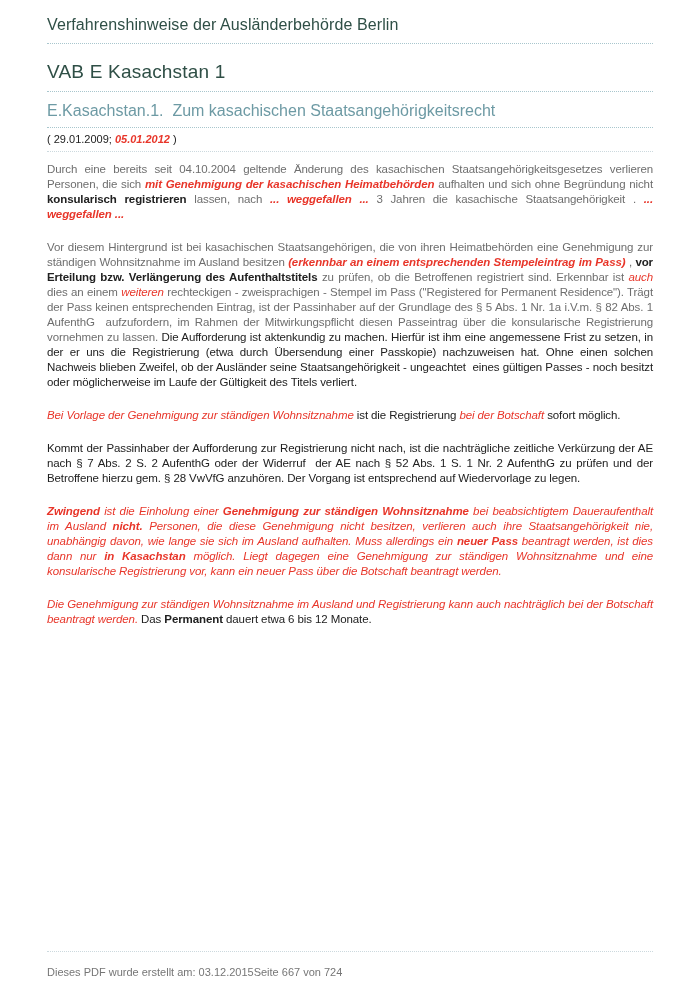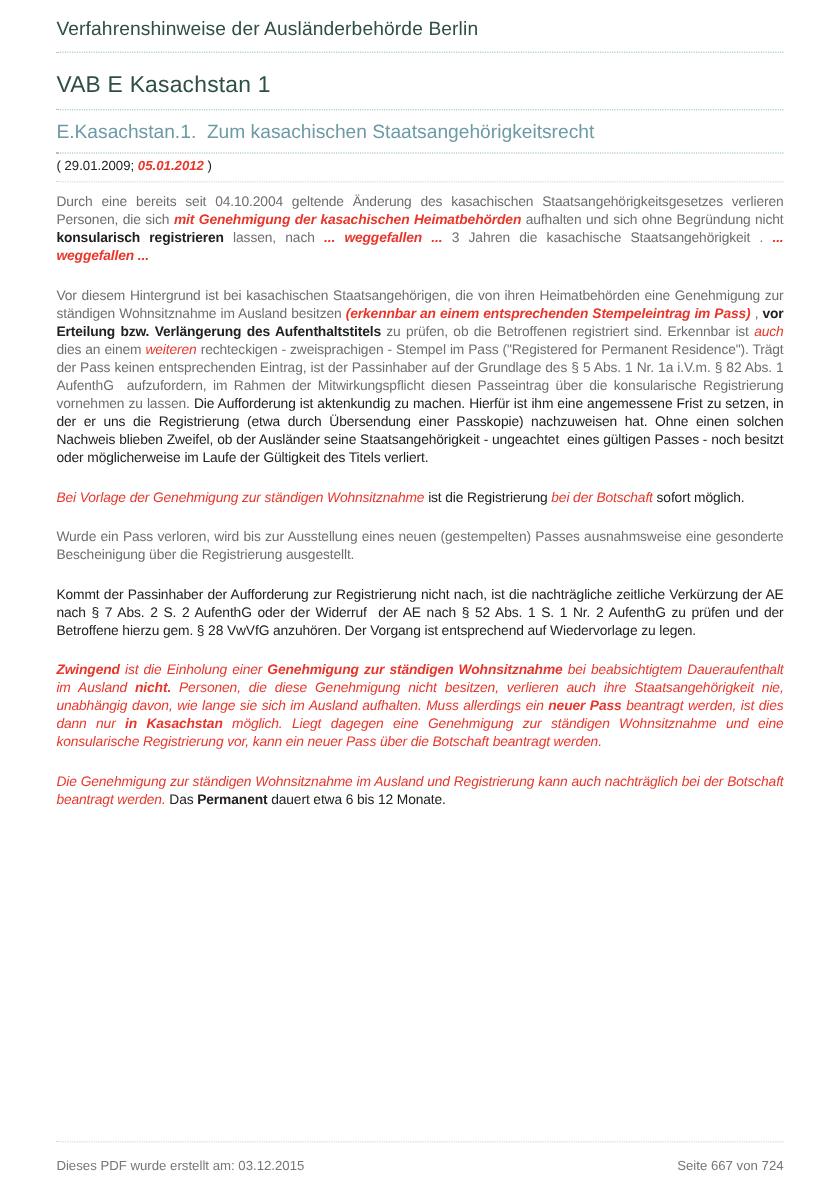--- a/index.html
+++ b/index.html
@@ -84,21 +84,21 @@
   .run-bb{color:var(--black);font-weight:bold;}
   .run-r{color:var(--red);font-style:italic;}
   .run-rb{color:var(--red);font-style:italic;font-weight:bold;}
   
   .footer{
     position:absolute;
     left:33px;
     right:33px;
     bottom:12px;
     display:flex;
-    justify-content:space-between;
+    justify-content:flex-start;
     align-items:baseline;
     font-size:11px;
     color:var(--footer-gray);
     border-top:1px dotted var(--divider-faint);
     padding-top:14px;
   }
 </style>
 </head>
 <body>
 
@@ -109,21 +109,20 @@
     <h1 class="doc-title">VAB E Kasachstan 1</h1>
     <h2 class="section-title">E.Kasachstan.1.  Zum kasachischen Staatsangehörigkeitsrecht</h2>
     <p class="date-line"><span>( 29.01.2009; </span><span class="rev">05.01.2012</span><span> )</span></p>
   </header>
 
   <main class="content">
 
   <p class="para"><span class="run-g">Durch eine bereits seit 04.10.2004 geltende Änderung des kasachischen Staatsangehörigkeitsgesetzes verlieren Personen, die sich </span><span class="run-rb">mit Genehmigung der kasachischen Heimatbehörden</span><span class="run-g"> aufhalten und sich ohne Begründung nicht </span><span class="run-bb">konsularisch registrieren</span><span class="run-g"> lassen, nach </span><span class="run-rb">... weggefallen ...</span><span class="run-g"> 3 Jahren die kasachische Staatsangehörigkeit . </span><span class="run-rb">... weggefallen ...</span></p>
       <p class="para"><span class="run-g">Vor diesem Hintergrund ist bei kasachischen Staatsangehörigen, die von ihren Heimatbehörden eine Genehmigung zur ständigen Wohnsitznahme im Ausland besitzen </span><span class="run-rb">(erkennbar an einem entsprechenden Stempeleintrag im Pass)</span><span class="run-g"> , </span><span class="run-bb">vor Erteilung bzw. Verlängerung des Aufenthaltstitels</span><span class="run-g"> zu prüfen, ob die Betroffenen registriert sind. Erkennbar ist </span><span class="run-r">auch</span><span class="run-g"> dies an einem </span><span class="run-r">weiteren</span><span class="run-g"> rechteckigen - zweisprachigen - Stempel im Pass ("Registered for Permanent Residence"). Trägt der Pass keinen entsprechenden Eintrag, ist der Passinhaber auf der Grundlage des § 5 Abs. 1 Nr. 1a i.V.m. § 82 Abs. 1 AufenthG  aufzufordern, im Rahmen der Mitwirkungspflicht diesen Passeintrag über die konsularische Registrierung vornehmen zu lassen. </span><span class="run-b">Die Aufforderung ist aktenkundig zu machen. Hierfür ist ihm eine angemessene Frist zu setzen, in der er uns die Registrierung (etwa durch Übersendung einer Passkopie) nachzuweisen hat. Ohne einen solchen Nachweis blieben Zweifel, ob der Ausländer seine Staatsangehörigkeit - ungeachtet  eines gültigen Passes - noch besitzt oder möglicherweise im Laufe der Gültigkeit des Titels verliert.</span></p>
       <p class="para"><span class="run-r">Bei Vorlage der Genehmigung zur ständigen Wohnsitznahme</span><span class="run-b"> ist die Registrierung </span><span class="run-r">bei der Botschaft</span><span class="run-b"> sofort möglich.</span></p>
-      <p class="para"><span class="run-g">Wurde ein Pass verloren, wird bis zur Ausstellung eines neuen (gestempelten) Passes ausnahmsweise eine gesonderte Bescheinigung über die Registrierung ausgestellt.</span></p>
       <p class="para"><span class="run-b">Kommt der Passinhaber der Aufforderung zur Registrierung nicht nach, ist die nachträgliche zeitliche Verkürzung der AE nach § 7 Abs. 2 S. 2 AufenthG oder der Widerruf  der AE nach § 52 Abs. 1 S. 1 Nr. 2 AufenthG zu prüfen und der Betroffene hierzu gem. § 28 VwVfG anzuhören. Der Vorgang ist entsprechend auf Wiedervorlage zu legen.</span></p>
       <p class="para"><span class="run-rb">Zwingend</span><span class="run-r"> ist die Einholung einer </span><span class="run-rb">Genehmigung zur ständigen Wohnsitznahme</span><span class="run-r"> bei beabsichtigtem Daueraufenthalt im Ausland </span><span class="run-rb">nicht.</span><span class="run-r"> Personen, die diese Genehmigung nicht besitzen, verlieren auch ihre Staatsangehörigkeit nie, unabhängig davon, wie lange sie sich im Ausland aufhalten. Muss allerdings ein </span><span class="run-rb">neuer Pass</span><span class="run-r"> beantragt werden, ist dies dann nur </span><span class="run-rb">in Kasachstan</span><span class="run-r"> möglich. Liegt dagegen eine Genehmigung zur ständigen Wohnsitznahme und eine konsularische Registrierung vor, kann ein neuer Pass über die Botschaft beantragt werden.</span></p>
       <p class="para"><span class="run-r">Die Genehmigung zur ständigen Wohnsitznahme im Ausland und Registrierung kann auch nachträglich bei der Botschaft beantragt werden.</span><span class="run-b"> Das </span><span class="run-bb">Permanent</span><span class="run-b"> dauert etwa 6 bis 12 Monate.</span></p>
     </main>
 
   <footer class="footer">
     <span>Dieses PDF wurde erstellt am: 03.12.2015</span>
     <span>Seite 667 von 724</span>
   </footer>
 

